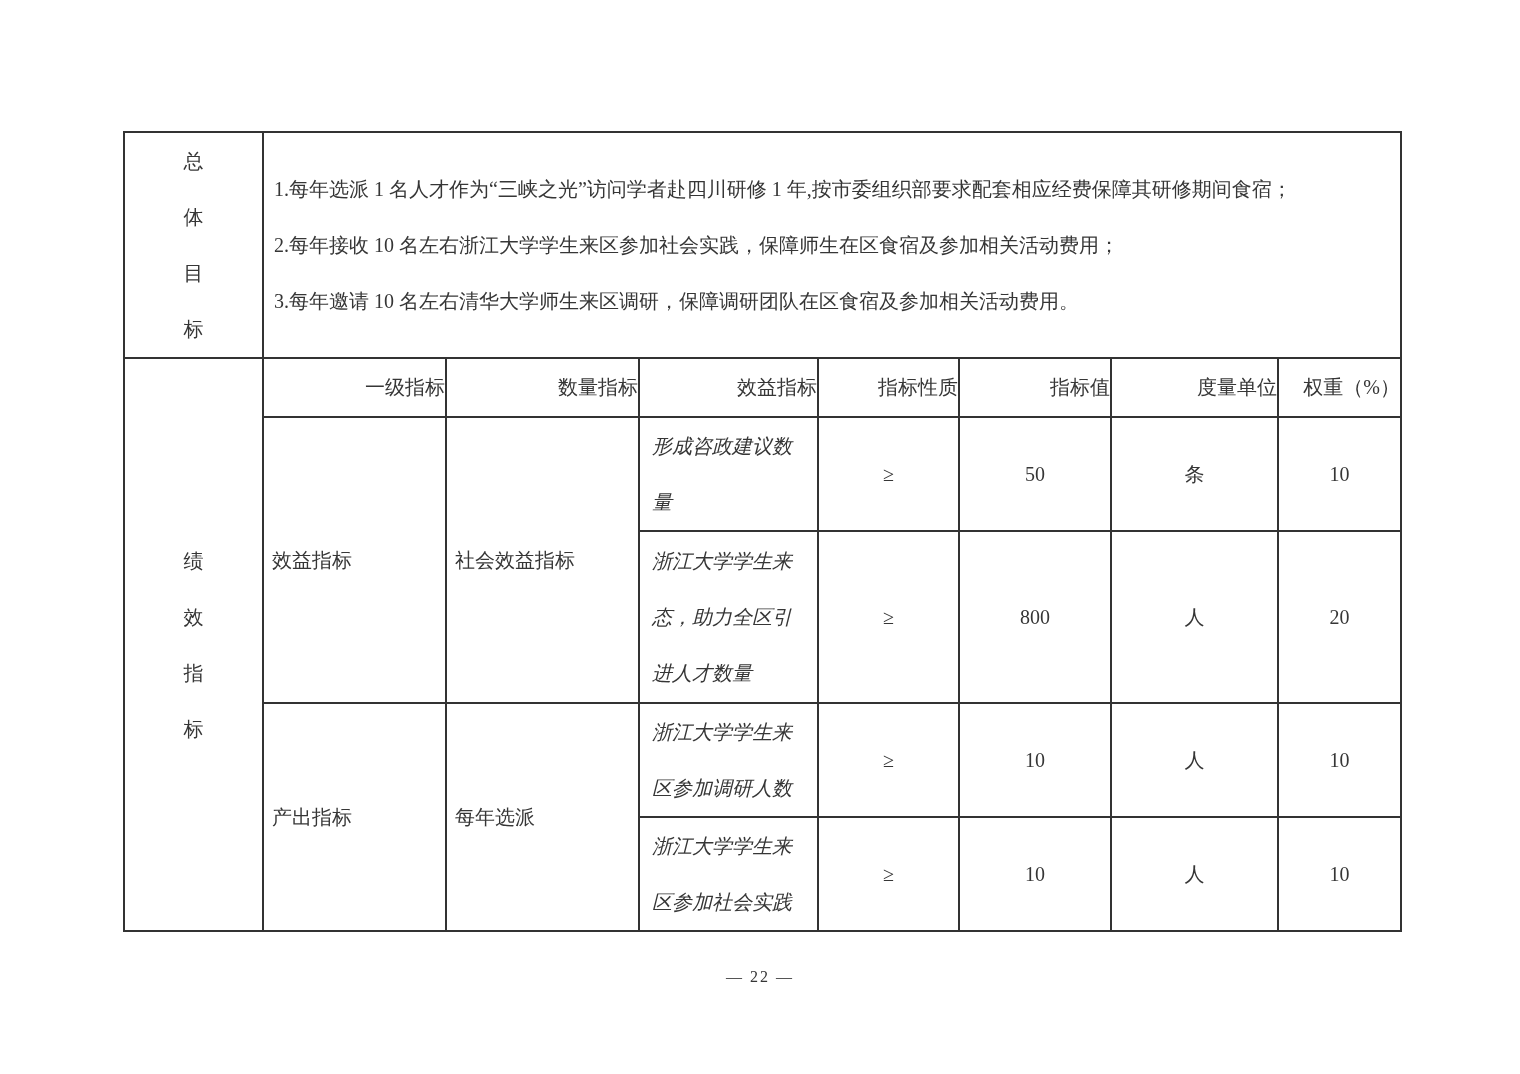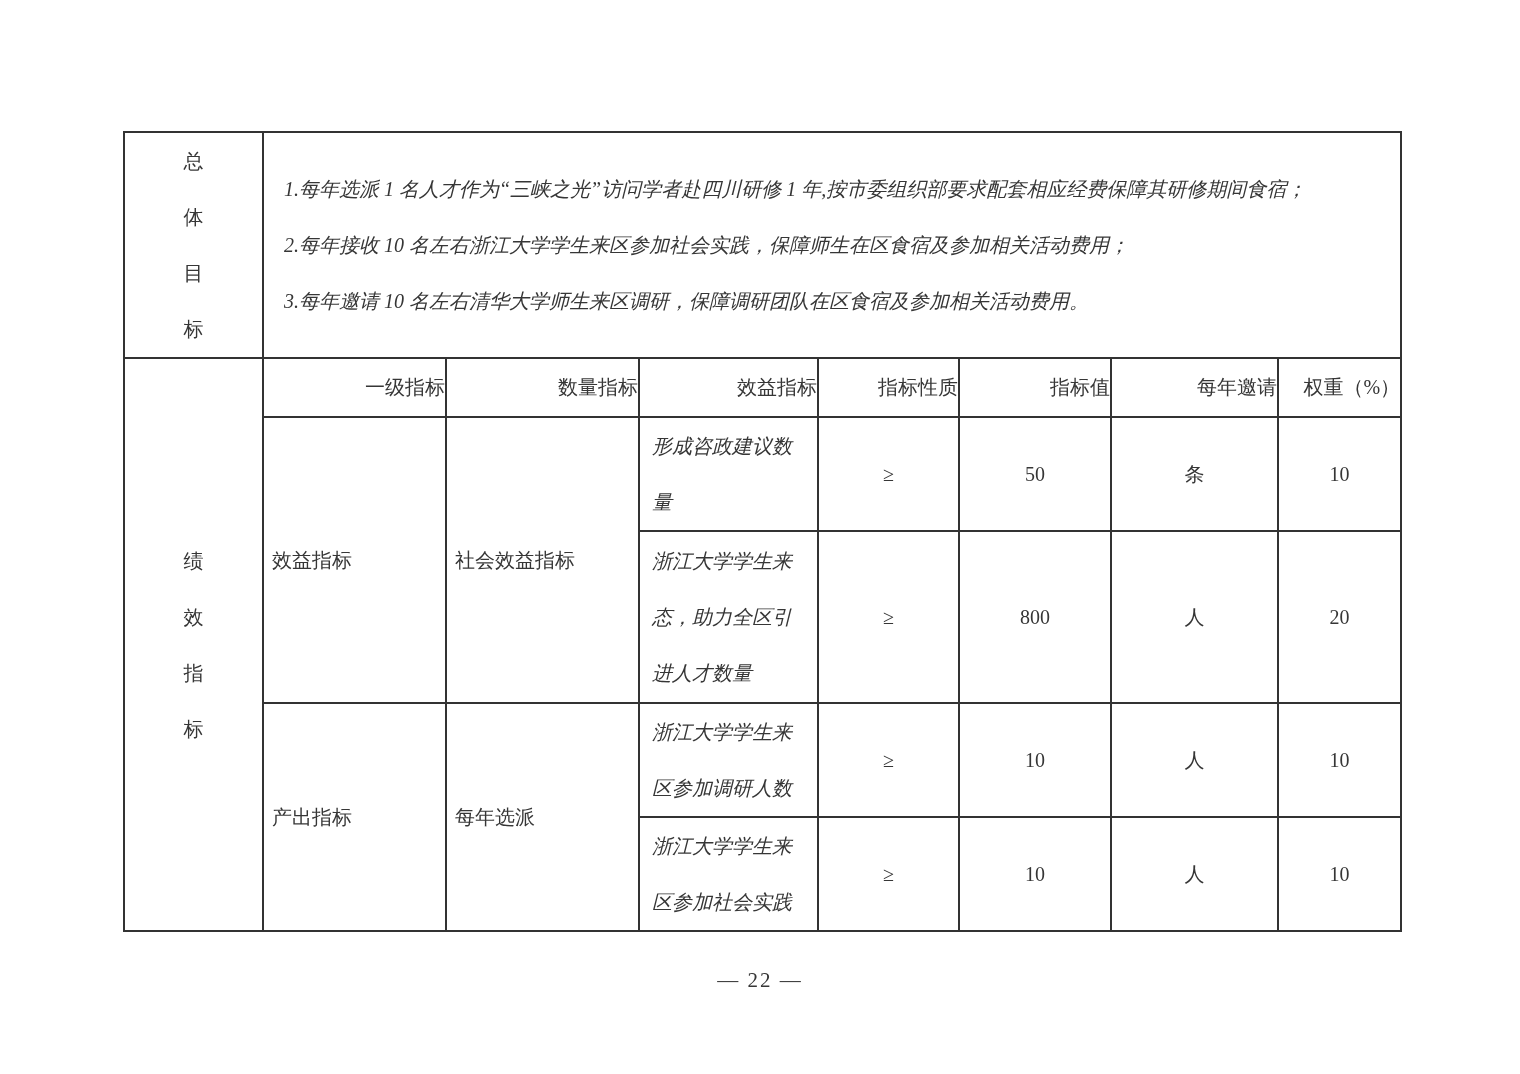--- a/index.html
+++ b/index.html
@@ -30,21 +30,21 @@
   tr.row-d2     { height: 172px; }
   tr.row-d3     { height: 113px; }
   tr.row-d4     { height: 113px; }
 
   .v-label {
     text-align: center;
     white-space: pre-line;
     line-height: 56px;
     font-size: 20px;
   }
-  .goals-cell { padding-left: 20px; font-style: italic; }
+  .goals-cell { padding-left: 10px; }
   .goal-line  { line-height: 56px; font-size: 20px; white-space: nowrap; }
 
   .doc-table th { text-align: right; white-space: nowrap; }
 
   .lvl-cell {
     text-align: left;
     padding-left: 8px;
     font-size: 20px;
   }
   .l3-cell {
@@ -56,21 +56,21 @@
     font-style: italic;
   }
   .val-cell { text-align: center; font-size: 20px; }
   .gte      { font-size: 22px; }
 
   .page-number {
     position: absolute;
     left: 0; top: 968px;
     width: 1520px;
     text-align: center;
-    font-size: 21px;
+    font-size: 16px;
     color: #363636;
     letter-spacing: 2px;
   }
 </style>
 </head>
 <body>
 
 <div class="sheet">
 
   <table class="doc-table">
@@ -101,21 +101,21 @@
     <tr class="row-head">
       <td class="v-label" rowspan="5">绩
 效
 指
 标</td>
       <th>一级指标</th>
       <th>数量指标</th>
       <th>效益指标</th>
       <th>指标性质</th>
       <th>指标值</th>
-      <th>每年邀请</th>
+      <th>度量单位</th>
       <th>权重（%）</th>
     </tr>
 
     <tr class="row-d1">
       <td class="lvl-cell" rowspan="2">效益指标</td>
       <td class="lvl-cell" rowspan="2">社会效益指标</td>
       <td class="l3-cell">形成咨政建议数
 量</td>
       <td class="val-cell gte">≥</td>
       <td class="val-cell">50</td>

